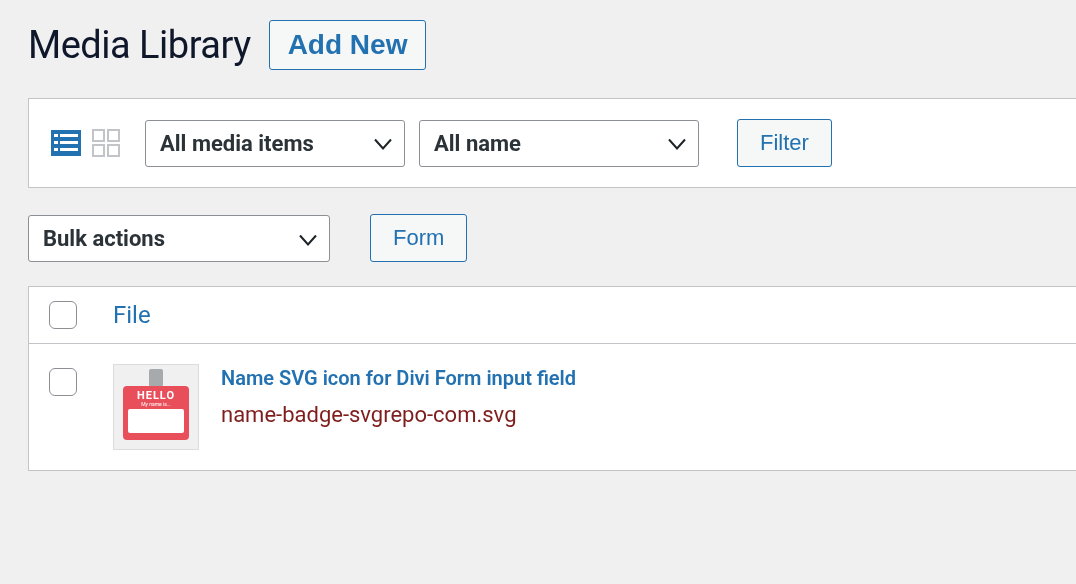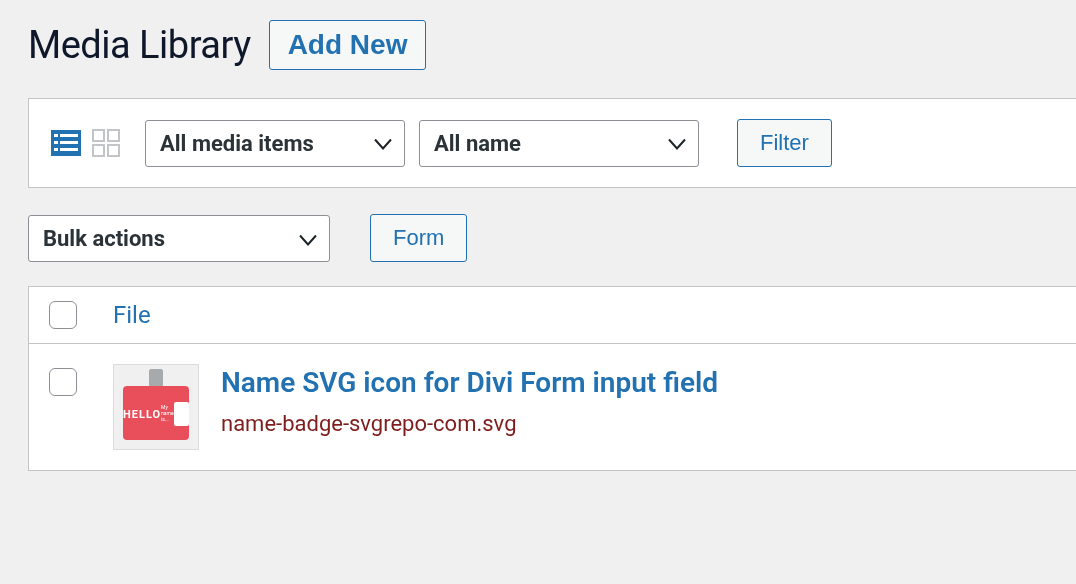--- a/index.html
+++ b/index.html
@@ -162,21 +162,21 @@
       transform: translateX(-50%);
     }
     .thumb-badge {
       width: 66px;
       height: 54px;
       background: #e94f5b;
       border-radius: 4px;
       margin-top: 12px;
       position: relative;
       display: flex;
-      flex-direction: row;
+      flex-direction: column;
       align-items: center;
     }
     .thumb-hello {
       color: #fff;
       font-size: 11px;
       font-weight: 700;
       letter-spacing: 1px;
       margin-top: 3px;
     }
     .thumb-sub {
@@ -190,21 +190,21 @@
       width: 56px;
       height: 24px;
       margin-top: 2px;
     }
     .file-info {
       margin-left: 22px;
       padding-top: 2px;
     }
     .file-title {
       color: #2271b1;
-      font-size: 28px;
+      font-size: 20px;
       font-weight: 600;
       cursor: pointer;
       margin-bottom: 12px;
     }
     .file-name {
       color: #7f1d1d;
       font-size: 22px;
       font-weight: 400;
     }
   </style>

